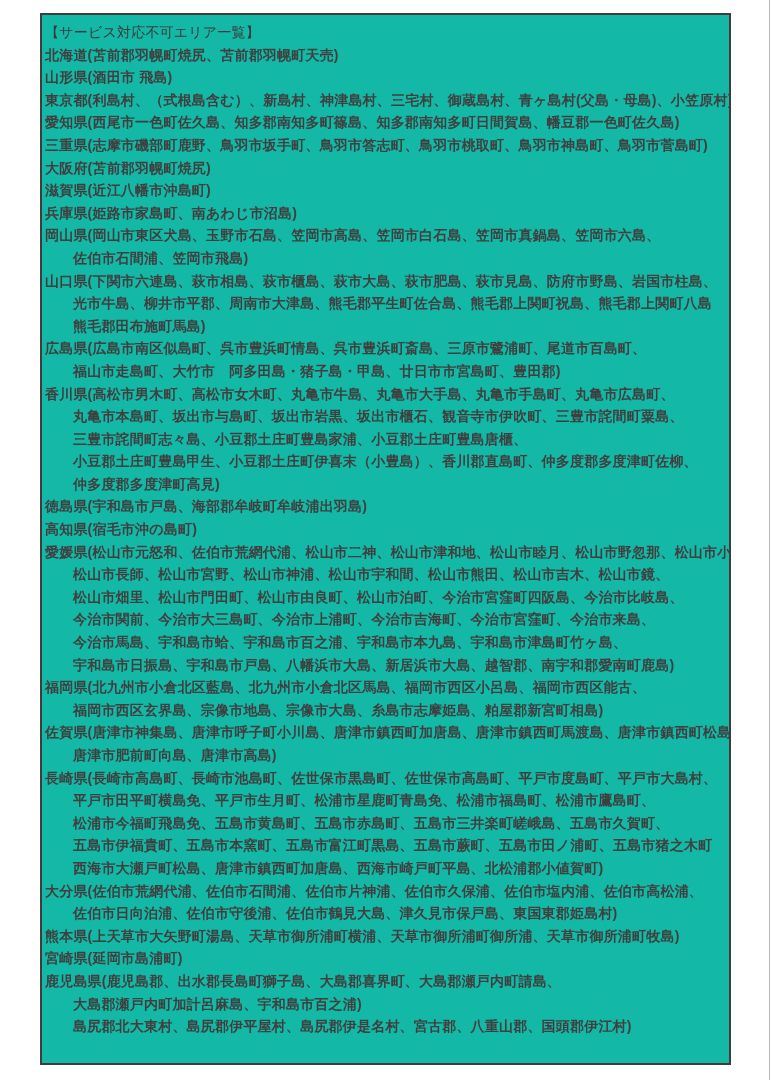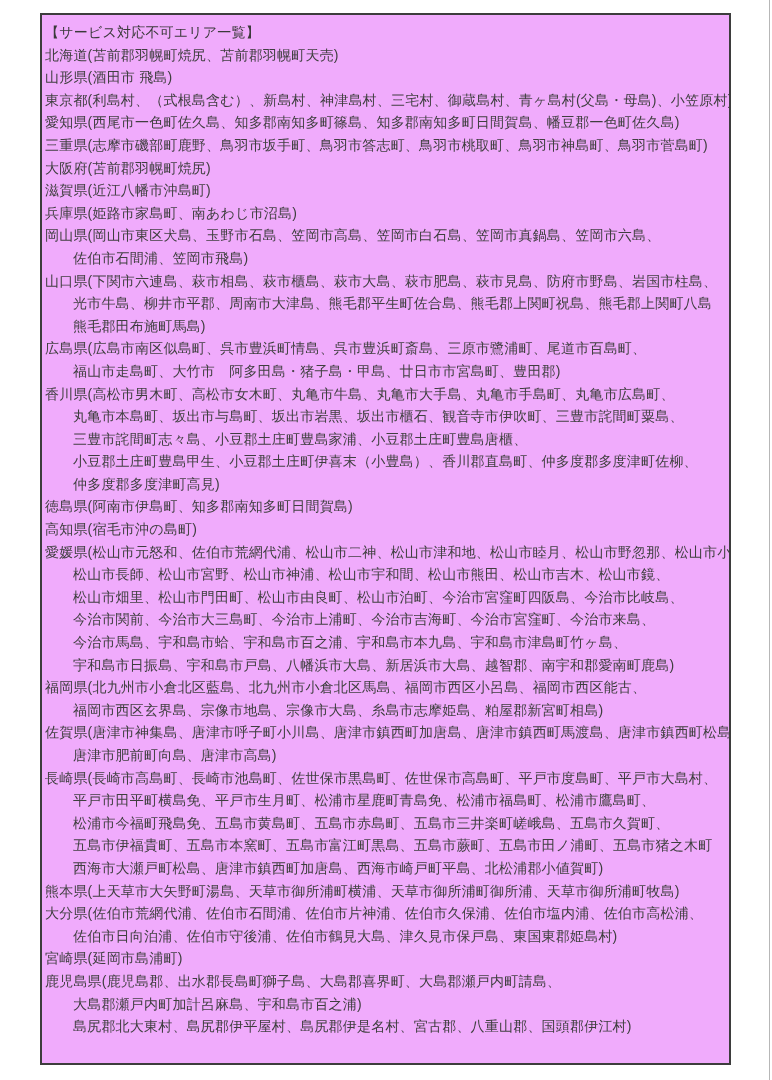--- a/index.html
+++ b/index.html
@@ -29,21 +29,21 @@
     background: #b7b7b7;
   }
   .doc-box {
     position: absolute;
     left: 40px;
     top: 13px;
     width: 691px;
     height: 1052px;
     box-sizing: border-box;
     border: 2px solid #3d3d3d;
-    background: #f0abfc;
+    background: #14b8a6;
     padding: 6px 4px 0 3px;
     overflow: hidden;
   }
   .line {
     font-size: 14px;
     line-height: 22.6px;
     height: 22.6px;
     color: #3f3f3f;
     white-space: nowrap;
     letter-spacing: 0.2px;
@@ -51,21 +51,21 @@
   .title-line {
     font-size: 14px;
     line-height: 22.6px;
     height: 22.6px;
     color: #3a3a3a;
     letter-spacing: 0.2px;
   }
   .line.cont {
     padding-left: 28px;
   }
-  .entry { margin: 0; padding: 0; }
+  .entry { margin: 0; padding: 0; font-weight: bold; }
 </style>
 </head>
 <body>
 
 <div class="page">
   <div class="doc-box">
     <div class="title-line">【サービス対応不可エリア一覧】</div>
     <div>
         <div class="entry">
           <div class="line">北海道(苫前郡羽幌町焼尻、苫前郡羽幌町天売)</div>
@@ -105,21 +105,21 @@
           <div class="line cont">福山市走島町、大竹市　阿多田島・猪子島・甲島、廿日市市宮島町、豊田郡)</div>
         </div>
         <div class="entry">
           <div class="line">香川県(高松市男木町、高松市女木町、丸亀市牛島、丸亀市大手島、丸亀市手島町、丸亀市広島町、</div>
           <div class="line cont">丸亀市本島町、坂出市与島町、坂出市岩黒、坂出市櫃石、観音寺市伊吹町、三豊市詫間町粟島、</div>
           <div class="line cont">三豊市詫間町志々島、小豆郡土庄町豊島家浦、小豆郡土庄町豊島唐櫃、</div>
           <div class="line cont">小豆郡土庄町豊島甲生、小豆郡土庄町伊喜末（小豊島）、香川郡直島町、仲多度郡多度津町佐柳、</div>
           <div class="line cont">仲多度郡多度津町高見)</div>
         </div>
         <div class="entry">
-          <div class="line">徳島県(阿南市伊島町、知多郡南知多町日間賀島)</div>
+          <div class="line">徳島県(宇和島市戸島、海部郡牟岐町牟岐浦出羽島)</div>
         </div>
         <div class="entry">
           <div class="line">高知県(宿毛市沖の島町)</div>
         </div>
         <div class="entry">
           <div class="line">愛媛県(松山市元怒和、佐伯市荒網代浦、松山市二神、松山市津和地、松山市睦月、松山市野忽那、松山市小浜</div>
           <div class="line cont">松山市長師、松山市宮野、松山市神浦、松山市宇和間、松山市熊田、松山市吉木、松山市鏡、</div>
           <div class="line cont">松山市畑里、松山市門田町、松山市由良町、松山市泊町、今治市宮窪町四阪島、今治市比岐島、</div>
           <div class="line cont">今治市関前、今治市大三島町、今治市上浦町、今治市吉海町、今治市宮窪町、今治市来島、</div>
           <div class="line cont">今治市馬島、宇和島市蛤、宇和島市百之浦、宇和島市本九島、宇和島市津島町竹ヶ島、</div>
@@ -134,25 +134,25 @@
           <div class="line cont">唐津市肥前町向島、唐津市高島)</div>
         </div>
         <div class="entry">
           <div class="line">長崎県(長崎市高島町、長崎市池島町、佐世保市黒島町、佐世保市高島町、平戸市度島町、平戸市大島村、</div>
           <div class="line cont">平戸市田平町横島免、平戸市生月町、松浦市星鹿町青島免、松浦市福島町、松浦市鷹島町、</div>
           <div class="line cont">松浦市今福町飛島免、五島市黄島町、五島市赤島町、五島市三井楽町嵯峨島、五島市久賀町、</div>
           <div class="line cont">五島市伊福貴町、五島市本窯町、五島市富江町黒島、五島市蕨町、五島市田ノ浦町、五島市猪之木町</div>
           <div class="line cont">西海市大瀬戸町松島、唐津市鎮西町加唐島、西海市崎戸町平島、北松浦郡小値賀町)</div>
         </div>
         <div class="entry">
-          <div class="line">熊本県(上天草市大矢野町湯島、天草市御所浦町横浦、天草市御所浦町御所浦、天草市御所浦町牧島)</div>
+          <div class="line">大分県(佐伯市荒網代浦、佐伯市石間浦、佐伯市片神浦、佐伯市久保浦、佐伯市塩内浦、佐伯市高松浦、</div>
+          <div class="line cont">佐伯市日向泊浦、佐伯市守後浦、佐伯市鶴見大島、津久見市保戸島、東国東郡姫島村)</div>
         </div>
         <div class="entry">
-          <div class="line">大分県(佐伯市荒網代浦、佐伯市石間浦、佐伯市片神浦、佐伯市久保浦、佐伯市塩内浦、佐伯市高松浦、</div>
-          <div class="line cont">佐伯市日向泊浦、佐伯市守後浦、佐伯市鶴見大島、津久見市保戸島、東国東郡姫島村)</div>
+          <div class="line">熊本県(上天草市大矢野町湯島、天草市御所浦町横浦、天草市御所浦町御所浦、天草市御所浦町牧島)</div>
         </div>
         <div class="entry">
           <div class="line">宮崎県(延岡市島浦町)</div>
         </div>
         <div class="entry">
           <div class="line">鹿児島県(鹿児島郡、出水郡長島町獅子島、大島郡喜界町、大島郡瀬戸内町請島、</div>
           <div class="line cont">大島郡瀬戸内町加計呂麻島、宇和島市百之浦)</div>
         </div>
         <div class="entry">
           <div class="line cont">島尻郡北大東村、島尻郡伊平屋村、島尻郡伊是名村、宮古郡、八重山郡、国頭郡伊江村)</div>

